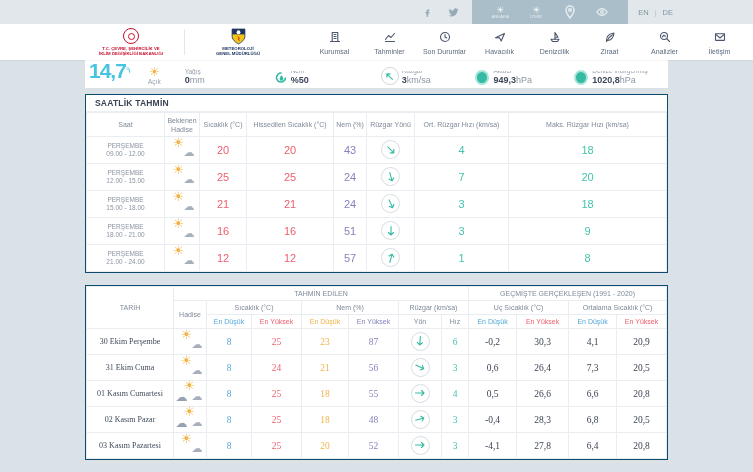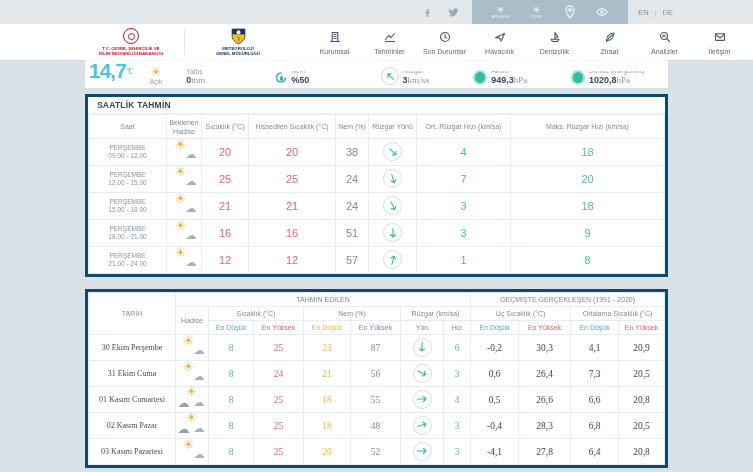--- a/index.html
+++ b/index.html
@@ -45,29 +45,29 @@
   .temp .unit { font-size:9px; font-weight:normal; vertical-align:top; }
   .cond { text-align:center; margin-right:24px; }
   .cond .sun-glyph { font-size:12px; color:#f2b13c; line-height:10px; display:block; }
   .cond .cond-label { font-size:6.5px; color:#97a1ad; display:block; margin-top:1px; }
   .stat { display:flex; align-items:flex-end; margin-right:26px; }
   .stat .txt { display:flex; flex-direction:column; align-items:flex-start; }
   .clip-label { height:8px; overflow:hidden; font-size:6.5px; color:#97a1ad; line-height:9px; }
   .clip-label.cut { height:4px; }
   .clip-label.cut .inner { display:block; margin-top:-5px; }
   .val { font-size:9px; color:#3c4658; font-weight:bold; line-height:10px; white-space:nowrap; }
-  .val .u { font-weight:normal; color:#8d97a4;font-family:Liberation Serif, serif; }
+  .val .u { font-weight:normal; color:#8d97a4; }
   .drop-ico { margin-right:3px; }
   .wind-circ { width:18px; height:18px; border-radius:50%; border:1px solid #cfd6dd; display:flex; align-items:center; justify-content:center; margin-right:3px; background:#fff; }
   .press-dot { width:15px; height:15px; border-radius:50%; background:#35bba4; border:2px solid #a8e4da; margin-right:4px; }
 
   .gap6 { height:6px; } .gap12 { height:12px; }
 
   
-  .panel { background:#fff; border:3px solid #0c4a6e; }
+  .panel { background:#fff; border:1px solid #0c4a6e; }
   .sec-title { font-size:8.5px; font-weight:bold; color:#3a4454; padding:3px 9px; border-bottom:1px solid #edf0f3; letter-spacing:.2px; }
   table { border-collapse:collapse; width:100%; table-layout:fixed; }
   td, th { border:1px solid #e9ecf0; text-align:center; vertical-align:middle; font-weight:normal; }
   th { color:#7f8a99; font-size:7px; }
   .h-table th { height:24px; line-height:9px; }
   .h-table td { height:27px; }
   .d-table th { height:14px; }
   .d-table td { height:26px;font-family:Liberation Serif, serif; }
   .time-cell { font-size:6.5px; color:#8b95a3; line-height:8px; }
   .red { color:#ed5f6f; font-size:11px; }
@@ -306,21 +306,21 @@
           <th>Nem (%)</th>
           <th>Rüzgar Yönü</th>
           <th>Ort. Rüzgar Hızı (km/sa)</th>
           <th>Maks. Rüzgar Hızı (km/sa)</th>
         </tr>
         <tr>
           <td class="time-cell"><span>PERŞEMBE</span><br><span>09.00 - 12.00</span></td>
           <td><span class="wicon sun-cloud"><i class="g-sun"></i><i class="g-cloud c2"></i><i class="g-cloud c1"></i></span></td>
           <td class="red">20</td>
           <td class="red">20</td>
-          <td class="purple">38</td>
+          <td class="purple">43</td>
           <td><span class="dir-circ">
                   <svg class="arrow-svg" width="12" height="12" viewBox="0 0 12 12" style="transform: rotate(135deg);">
                     <path d="M6 10.5V2M6 2 3.5 4.5M6 2l2.5 2.5" stroke="#35bba4" stroke-width="1.1" fill="none" stroke-linecap="round"></path>
                   </svg>
                 </span></td>
           <td class="teal">4</td>
           <td class="teal">18</td>
         </tr>
         <tr>
           <td class="time-cell"><span>PERŞEMBE</span><br><span>12.00 - 15.00</span></td>

